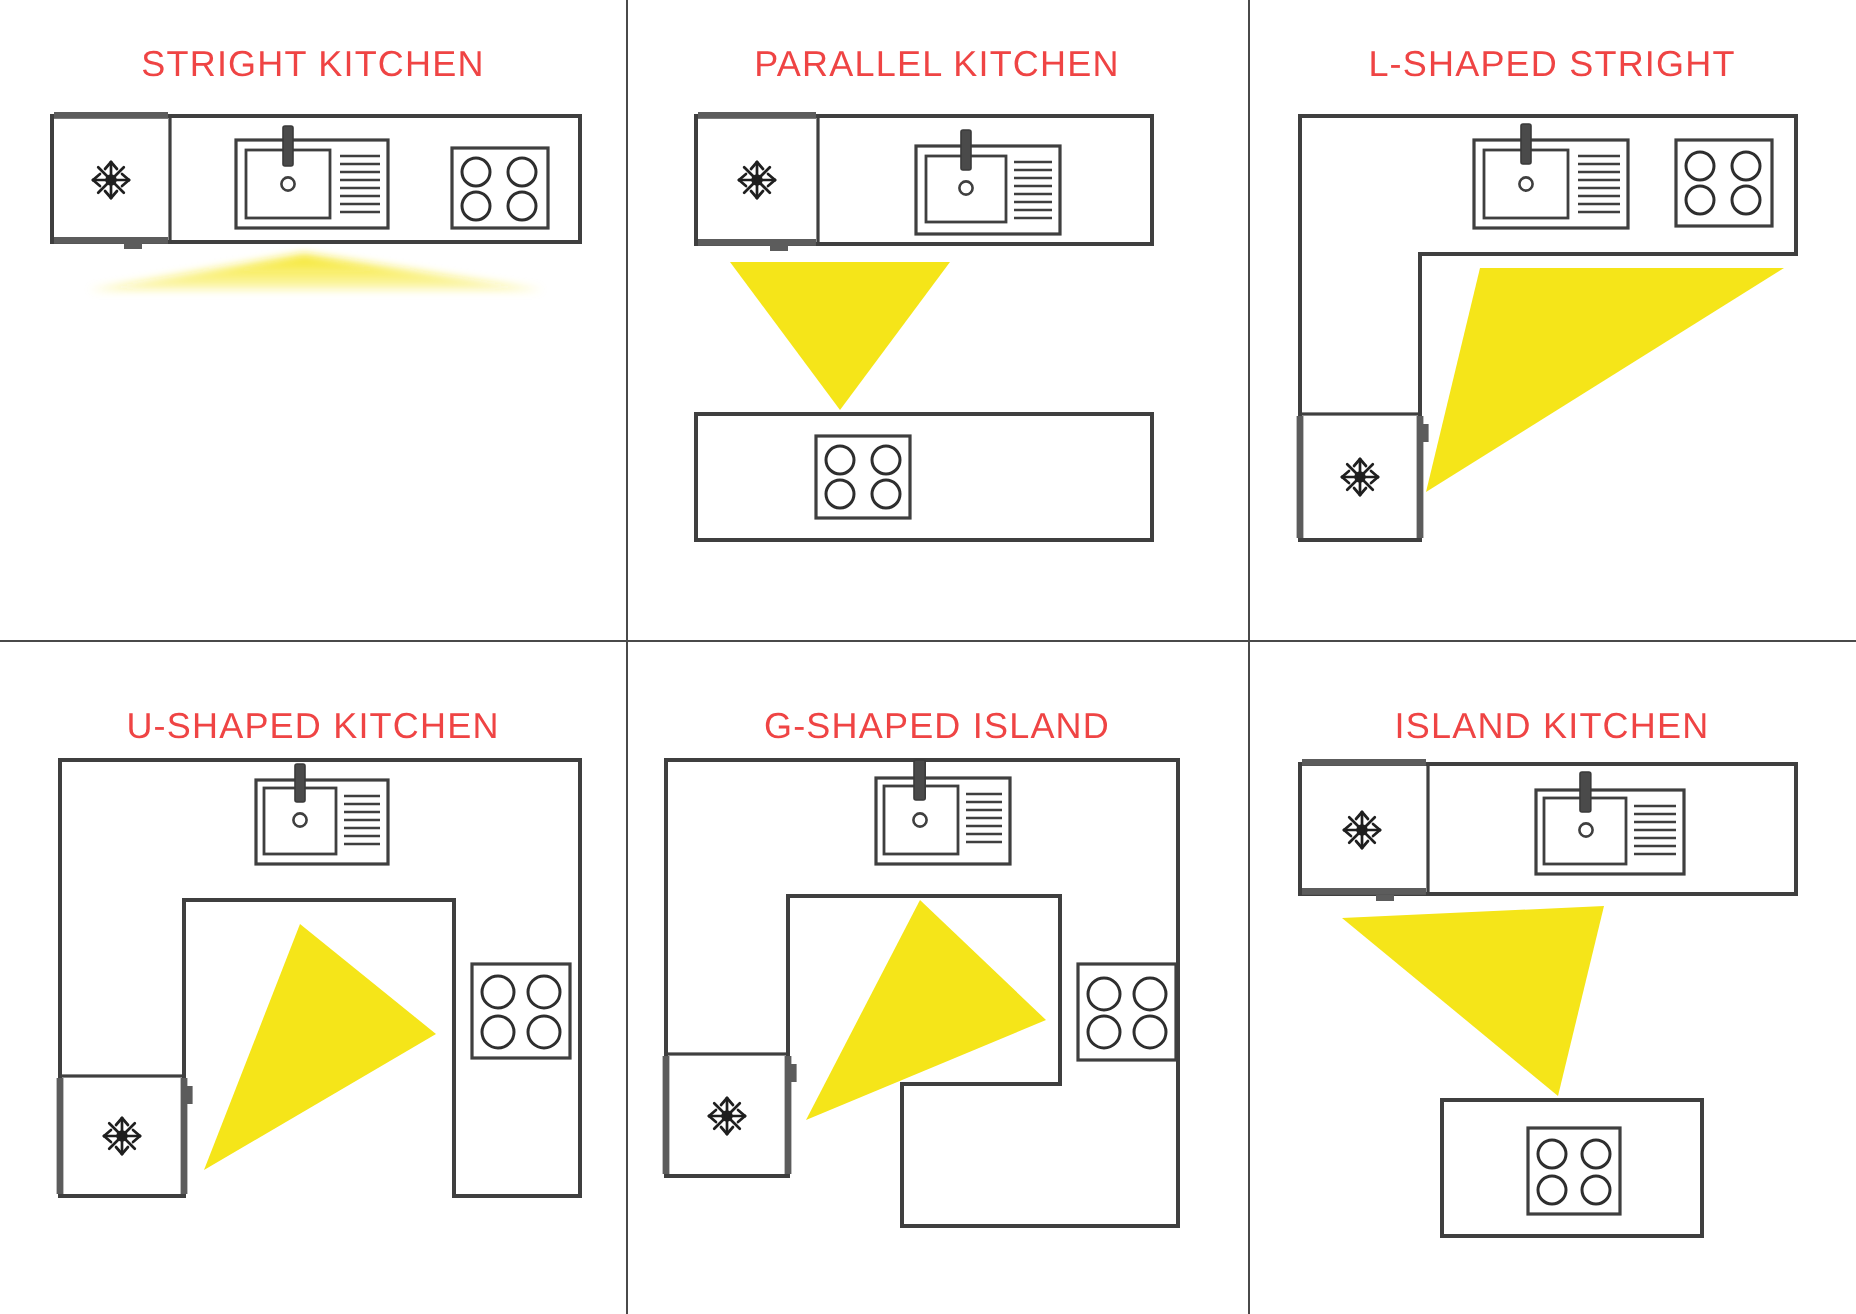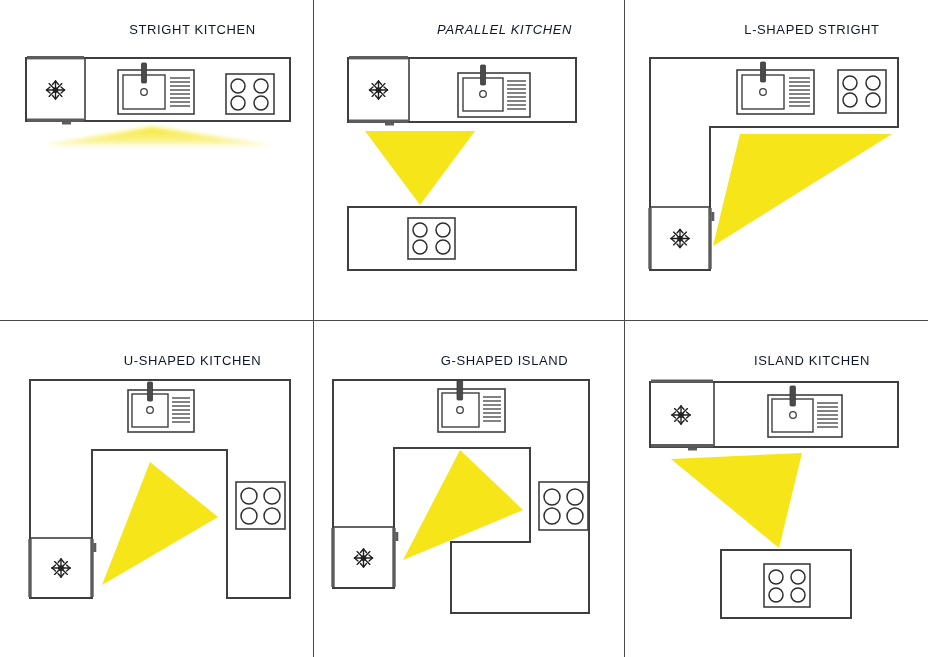--- a/index.html
+++ b/index.html
@@ -29,26 +29,25 @@
     position: absolute;
     box-sizing: border-box;
   }
   .panel-title {
     position: absolute;
     top: 0;
     left: 0;
     width: 100%;
     text-align: center;
     font-family: "Liberation Sans", sans-serif;
-    font-size: 13px;
+    font-size: 18px;
     letter-spacing: 0.6px;
-    color: #0f172a;
+    color: #ef4444;
     font-weight: 400;
     white-space: nowrap;
-    margin-left: 36px;
   }
   .panel-figure {
     position: absolute;
     left: 0;
     top: 0;
     width: 100%;
     height: 100%;
   }
   svg { display: block; overflow: visible; }
   .cab { fill: #ffffff; stroke: #3f3f3f; stroke-width: 2; }
@@ -138,21 +137,21 @@
           <circle class="burner" cx="238" cy="86" r="7"></circle>
           <circle class="burner" cx="261" cy="86" r="7"></circle>
           <circle class="burner" cx="238" cy="103" r="7"></circle>
           <circle class="burner" cx="261" cy="103" r="7"></circle>
         </g>
       </svg>
     </div>
   </div>
 
   <div class="panel" style="left:313px; top:0; width:311px; height:320px;">
-    <div class="panel-title" style="top:22px;font-style:italic;">PARALLEL KITCHEN</div>
+    <div class="panel-title" style="top:22px;">PARALLEL KITCHEN</div>
     <div class="panel-figure">
       <svg viewBox="0 0 311 320" width="311" height="320">
 
         <g>
           <polygon class="tri" points="52,131 162,131 107,205" fill="#F5E519"></polygon>
         </g>
 
         <g>
           <rect class="cab" x="35" y="58" width="228" height="64"></rect>
         </g>

